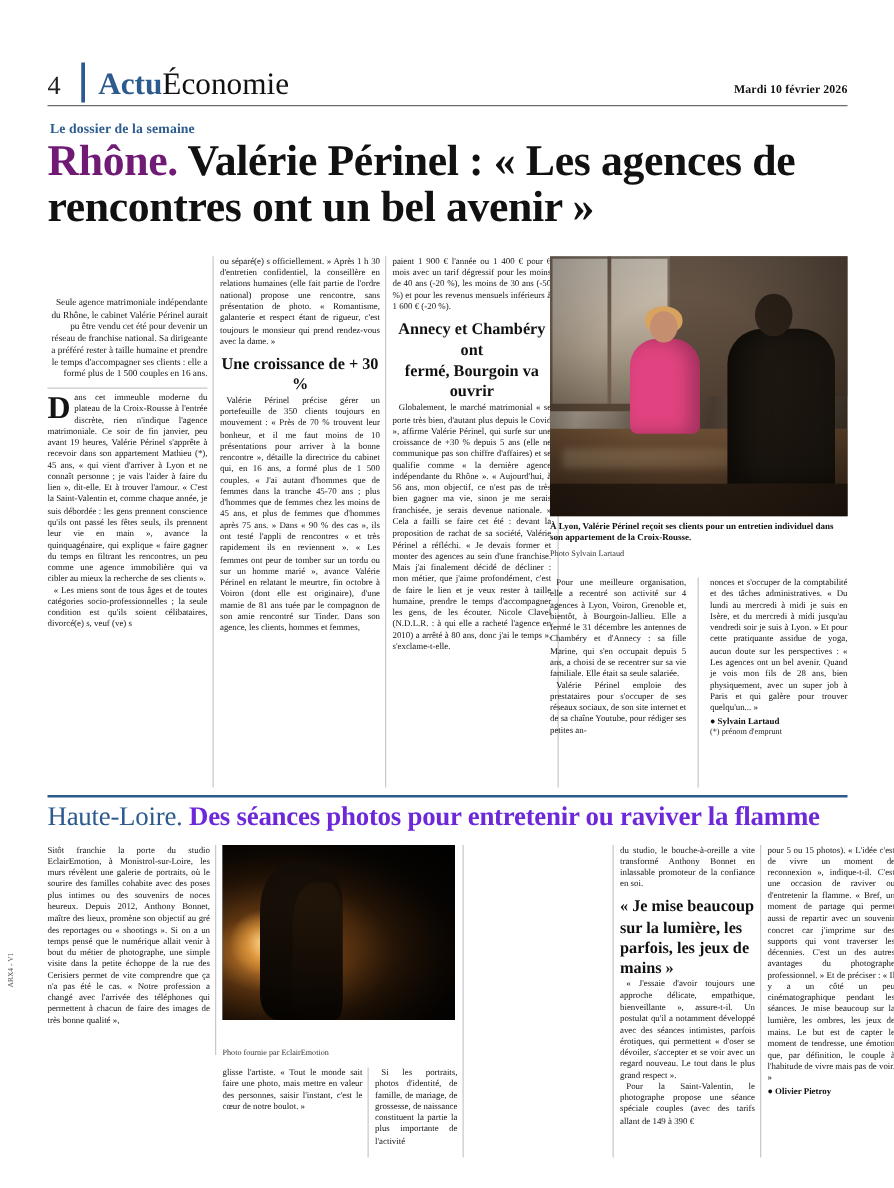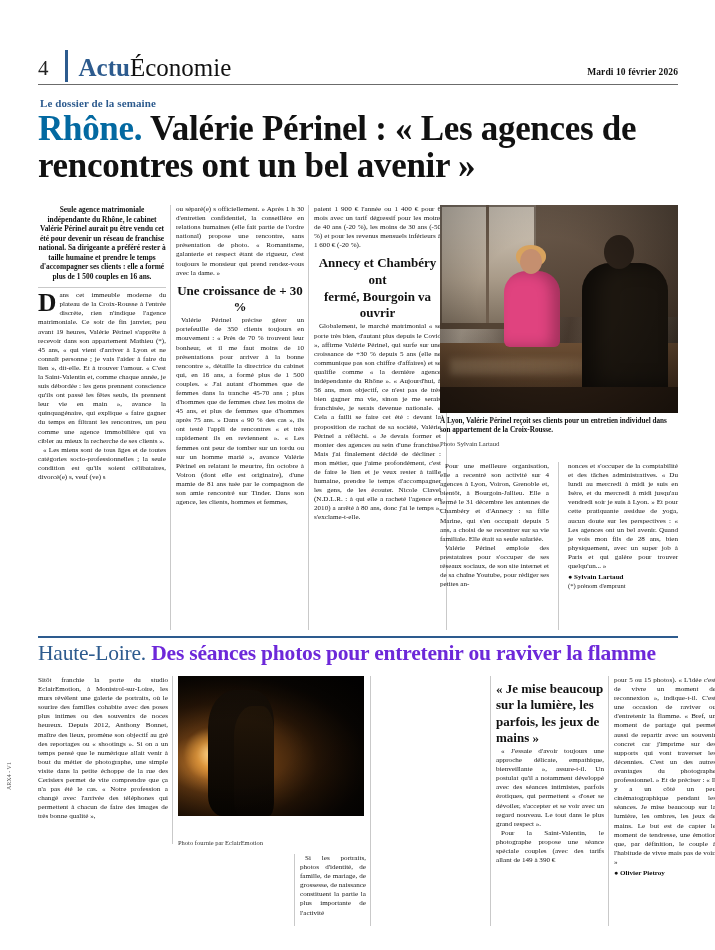--- a/index.html
+++ b/index.html
@@ -53,21 +53,21 @@
   .kicker {
     position: absolute; left: 40px; top: 97px;
     font-size: 11px; font-weight: bold; color: #2d5b8e;
     letter-spacing: .1px;
   }
   .headline {
     position: absolute; left: 38px; top: 110px; width: 660px;
     font-size: 35px; line-height: 1.06; font-weight: bold;
     letter-spacing: -0.3px;
   }
-  .headline .loc { color: #0369a1; }
+  .headline .loc { color: #701a75; }
 
   
   .a1 { position: absolute; left: 38px; top: 205px; width: 640px; height: 425px; }
   .col { position: absolute; top: 0; }
   .c1 { left: 0px;   width: 128px; }
   .c2 { left: 138px; width: 128px; }
   .c3 { left: 276px; width: 127px; }
 
   .colrule {
     position: absolute; top: 0; width: 1px; background: #c9c9c9;
@@ -78,22 +78,22 @@
     line-height: 1.283;
     text-align: justify;
     hyphens: auto;
     -webkit-hyphens: auto;
     color: #141414;
   }
   .body p { margin: 0; text-indent: 5px; }
   .body p.noind { text-indent: 0; }
 
   .standfirst {
-    font-size: 7.4px; font-weight: bold; line-height: 1.285;
-    text-align: center; color: #111;
+    font-size: 7.4px; font-weight: normal; line-height: 1.285;
+    text-align: right; color: #111; margin-top: 32px;
   }
   .standfirst p { margin: 0; }
 
   .subhead {
     font-size: 13px; font-weight: bold; line-height: 1.25;
     margin: 5px 0 1px 0; text-align: left; color: #111;
   }
   .subhead.ctr { text-align: center; }
 
   
@@ -333,25 +333,31 @@
 
     <div class="photo2">
       <div class="bg"></div>
       <div class="glow"></div>
       <div class="fig"></div>
       <div class="fig2"></div>
       <div class="vig"></div>
     </div>
     <div class="credit2">Photo fournie par EclairEmotion</div>
 
+    <div class="body d2b">
+      <p class="noind">glisse l'artiste. « Tout le monde sait faire une photo, mais mettre en valeur des personnes, saisir l'instant, c'est le cœur de notre boulot. »</p>
+    </div>
     <div class="body d3b">
       <p>Si les portraits, photos d'identité, de famille, de mariage, de grossesse, de naissance constituent la partie la plus importante de l'activité</p>
     </div>
 
     <div class="col d4" style="left:458px; width:108px;">
+      <div class="body">
+        <p class="noind">du studio, le bouche-à-oreille a vite transformé Anthony Bonnet en inlassable promoteur de la confiance en soi.</p>
+      </div>
       <div class="subhead">« Je mise beaucoup sur la lumière, les parfois, les jeux de mains »</div>
       <div class="body">
         <p>« J'essaie d'avoir toujours une approche délicate, empathique, bienveillante », assure-t-il. Un postulat qu'il a notamment développé avec des séances intimistes, parfois érotiques, qui permettent « d'oser se dévoiler, s'accepter et se voir avec un regard nouveau. Le tout dans le plus grand respect ».</p>
         <p>Pour la Saint-Valentin, le photographe propose une séance spéciale couples (avec des tarifs allant de 149 à 390 €</p>
       </div>
     </div>
 
     <div class="col" style="left:576px; width:102px;">
       <div class="body">
         <p class="noind">pour 5 ou 15 photos). « L'idée c'est de vivre un moment de reconnexion », indique-t-il. C'est une occasion de raviver ou d'entretenir la flamme. « Bref, un moment de partage qui permet aussi de repartir avec un souvenir concret car j'imprime sur des supports qui vont traverser les décennies. C'est un des autres avantages du photographe professionnel. » Et de préciser : « Il y a un côté un peu cinématographique pendant les séances. Je mise beaucoup sur la lumière, les ombres, les jeux de mains. Le but est de capter le moment de tendresse, une émotion que, par définition, le couple à l'habitude de vivre mais pas de voir. »</p>

